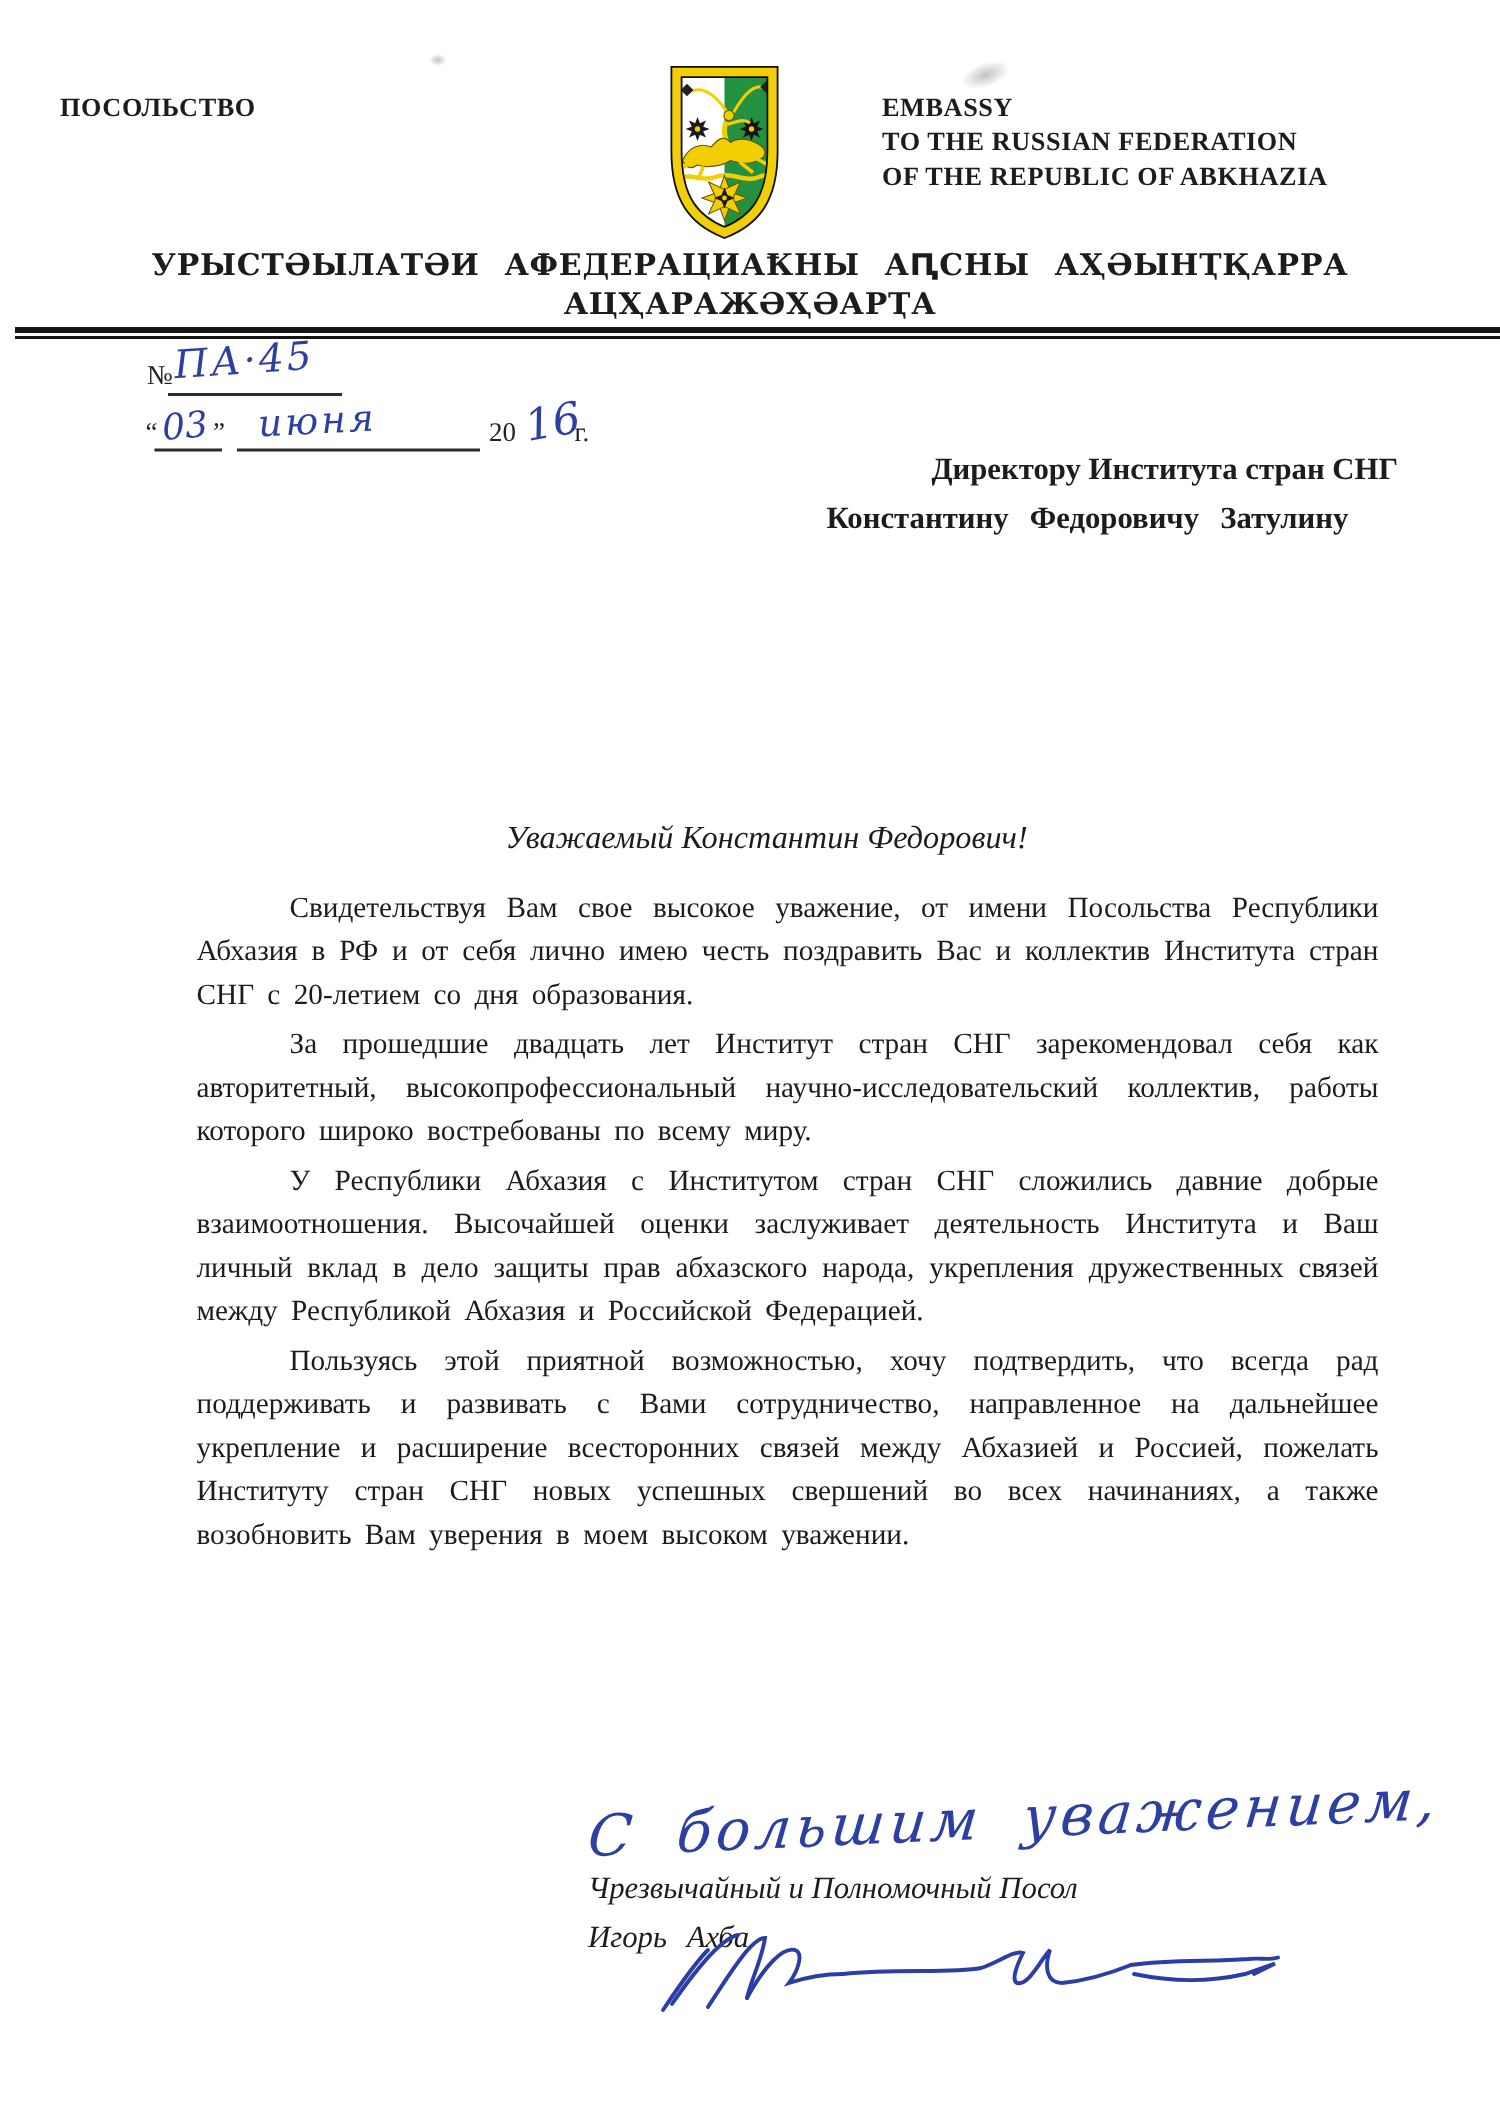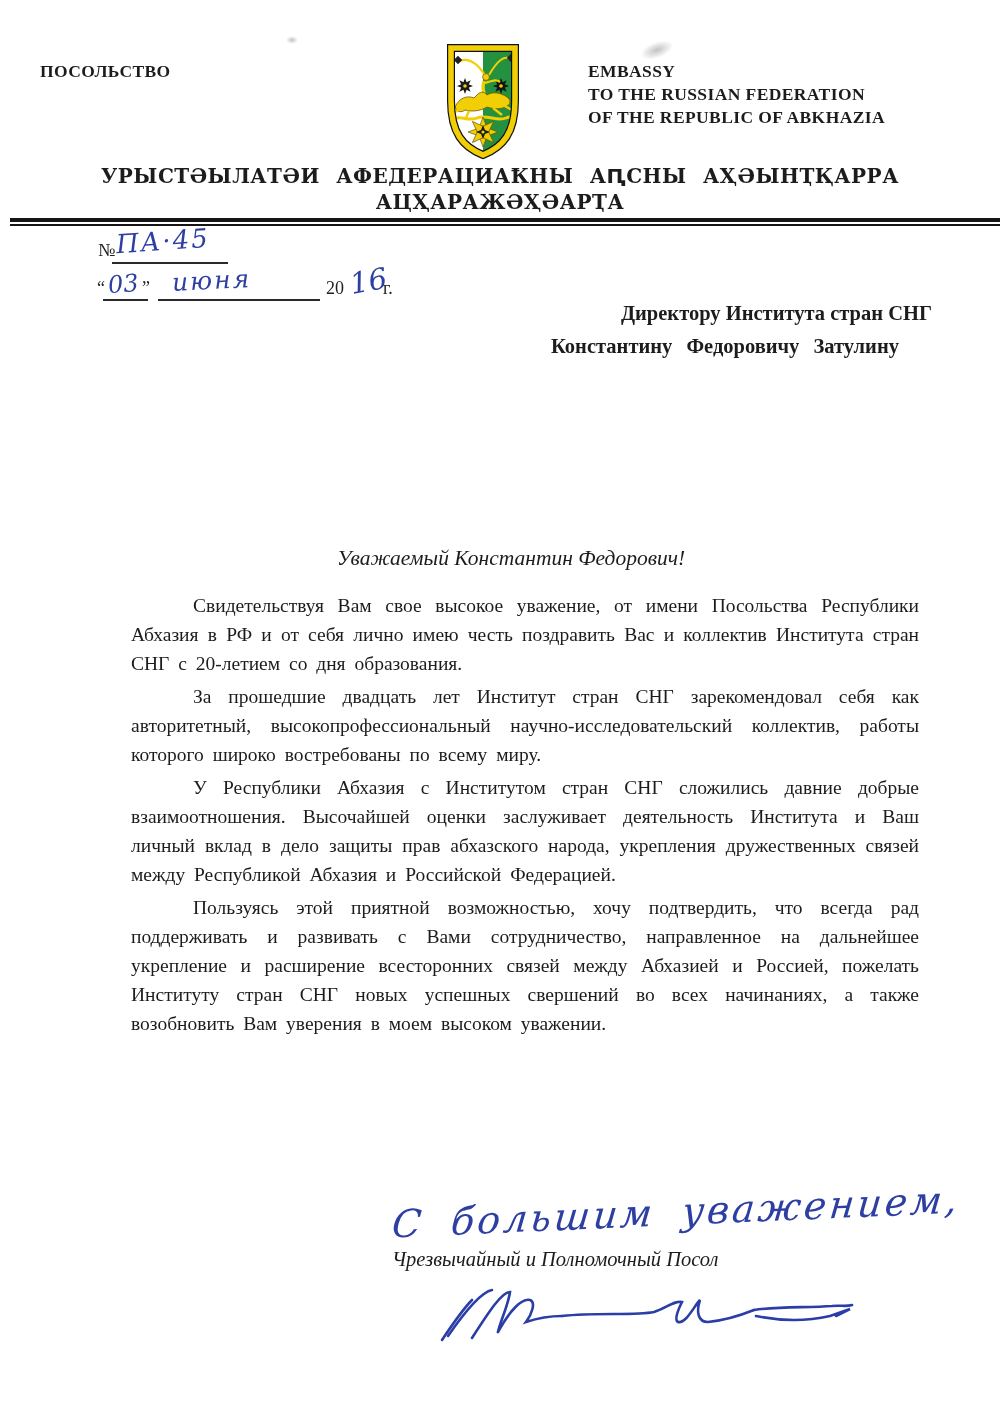--- a/index.html
+++ b/index.html
@@ -148,20 +148,21 @@
     <p>Свидетельствуя Вам свое высокое уважение, от имени Посольства Республики Абхазия в РФ и от себя лично имею честь поздравить Вас и коллектив Института стран СНГ с 20-летием со дня образования.</p>
     <p>За прошедшие двадцать лет Институт стран СНГ зарекомендовал себя как авторитетный, высокопрофессиональный научно-исследовательский коллектив, работы которого широко востребованы по всему миру.</p>
     <p>У Республики Абхазия с Институтом стран СНГ сложились давние добрые взаимоотношения. Высочайшей оценки заслуживает деятельность Института и Ваш личный вклад в дело защиты прав абхазского народа, укрепления дружественных связей между Республикой Абхазия и Российской Федерацией.</p>
     <p>Пользуясь этой приятной возможностью, хочу подтвердить, что всегда рад поддерживать и развивать с Вами сотрудничество, направленное на дальнейшее укрепление и расширение всесторонних связей между Абхазией и Россией, пожелать Институту стран СНГ новых успешных свершений во всех начинаниях, а также возобновить Вам уверения в моем высоком уважении.</p>
   </div>
 
   <div class="abs ink closing-hand" style="left:392px; top:1190px;">С большим уважением,</div>
 
   <div class="abs sign-block" style="left:392px; top:1243px;">
     <div>Чрезвычайный и Полномочный Посол</div>
+    <div class="name">Игорь Ахба</div>
   </div>
 
   <div class="abs" style="left:436px; top:1276px; width:430px; height:72px;">
     <svg width="430" height="72" viewBox="0 0 430 72">
       <g fill="none" stroke="#2b3da6" stroke-width="2.6" stroke-linecap="round">
         <path d="M6,64 C18,46 28,32 36,24"></path>
         <path d="M12,60 C30,34 46,16 56,14"></path>
         <path d="M36,62 C54,34 66,16 74,16 C72,30 64,46 62,56"></path>
         <path d="M62,56 C74,34 86,22 94,24 C100,26 96,38 90,46 C102,42 114,40 126,40"></path>
         <path d="M126,40 C162,36 198,40 218,36 C230,32 240,24 246,26 C242,34 238,44 242,46 C250,48 258,30 264,24 C260,36 262,46 272,46 C292,44 308,38 318,34"></path>

